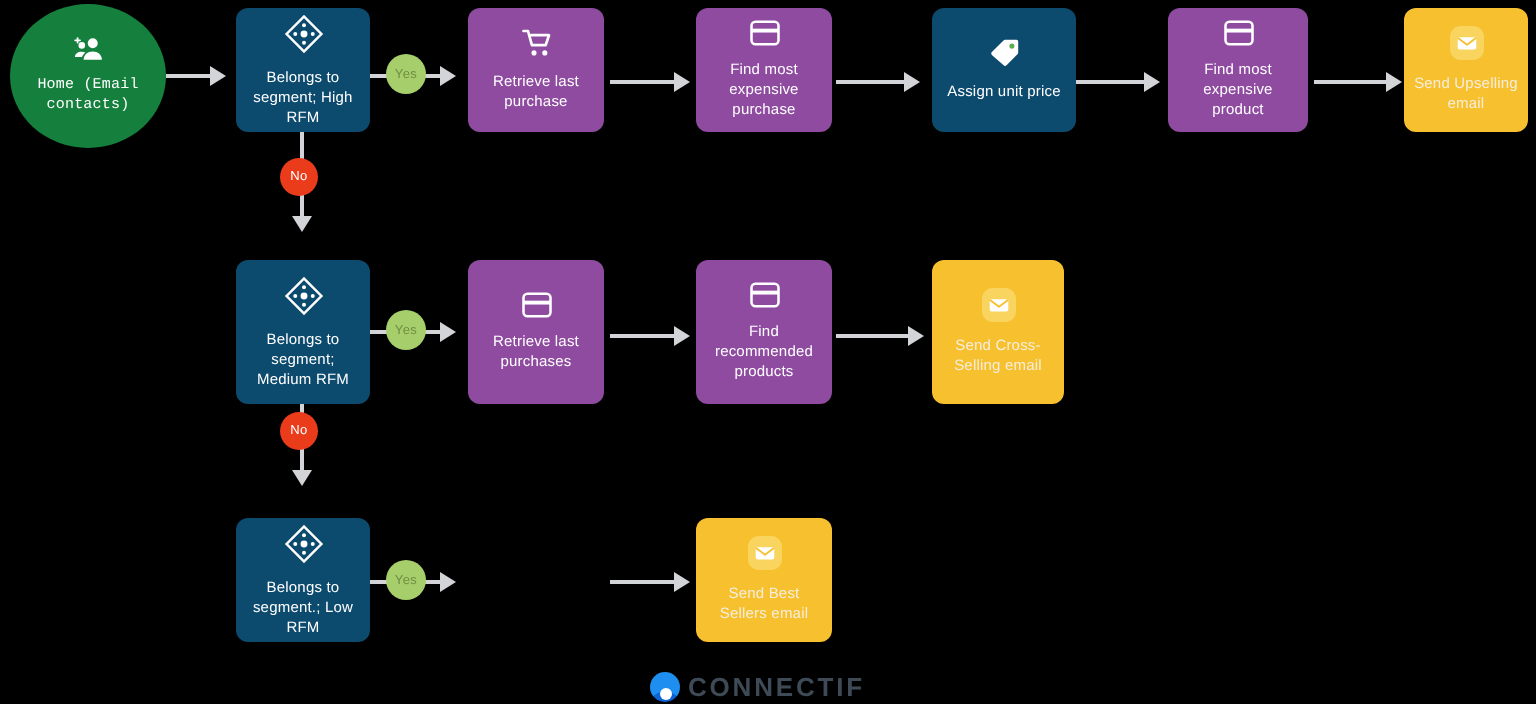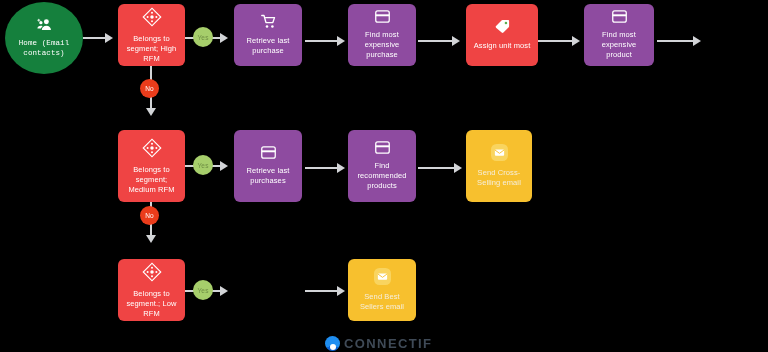--- a/index.html
+++ b/index.html
@@ -45,21 +45,21 @@
 
   
   .node.start {
     border-radius: 50%;
     background: #15803d;
     font-family: Liberation Mono, monospace;
   }
   .node.start .node-label { font-size: 7.5px; line-height: 10px; }
 
   
-  .green  { background: #ef4444; }
+  .green  { background: #0c4a6e; }
   .purple { background: #8e4ba0; }
   .yellow { background: #f7c02e; }
 
   .yellow .node-label { color: #f5eedd; }
 
   
   .badge {
     position: absolute;
     box-sizing: border-box;
     border-radius: 50%;
@@ -240,34 +240,45 @@
 purchase</span>
   </div>
 
   <div class="node green" style="left:466px; top:4px; width:72px; height:62px;">
     <span class="icon-wrap">
       <svg width="15" height="15" viewBox="0 0 20 20" fill="#ffffff" aria-hidden="true">
         <path d="M10.2 1.2h7.4a1.2 1.2 0 0 1 1.2 1.2v7.4a1.6 1.6 0 0 1-.5 1.1l-7.1 7.1a1.6 1.6 0 0 1-2.3 0L1.4 11.5a1.6 1.6 0 0 1 0-2.3l7.6-7.6a1.6 1.6 0 0 1 1.2-.4z"></path>
         <circle cx="14.6" cy="5.4" r="1.7" fill="#5cad4d"></circle>
       </svg>
     </span>
-    <span class="node-label">Assign unit most</span>
+    <span class="node-label">Assign unit price</span>
   </div>
 
   <div class="node purple" style="left:584px; top:4px; width:70px; height:62px;">
     <span class="icon-wrap">
       <svg width="15" height="13" viewBox="0 0 20 17" aria-hidden="true">
         <rect x="1" y="1" width="18" height="15" rx="2.6" fill="none" stroke="#ffffff" stroke-width="1.7"></rect>
         <rect x="1" y="5.6" width="18" height="2.6" fill="#ffffff"></rect>
       </svg>
     </span>
     <span class="node-label">Find most
 expensive product</span>
   </div>
 
+  <div class="node yellow" style="left:702px; top:4px; width:62px; height:62px;">
+    <span class="icon-wrap">
+      <svg width="17" height="17" viewBox="0 0 22 22" aria-hidden="true">
+        <rect x="0" y="0" width="22" height="22" rx="7" fill="#f9d45f"></rect>
+        <rect x="5" y="7.2" width="12" height="8" rx="1.3" fill="#ffffff"></rect>
+        <path d="M5.6 8.1l5.4 4 5.4-4" fill="none" stroke="#f7c02e" stroke-width="1.2" stroke-linecap="round" stroke-linejoin="round"></path>
+      </svg>
+    </span>
+    <span class="node-label">Send Upselling
+email</span>
+  </div>
 
   <div class="node green" style="left:118px; top:130px; width:67px; height:72px;">
     <span class="icon-wrap">
       <svg width="20" height="20" viewBox="0 0 22 22" aria-hidden="true">
         <rect x="4.2" y="4.2" width="13.6" height="13.6" transform="rotate(45 11 11)" fill="none" stroke="#ffffff" stroke-width="1.3"></rect>
         <circle cx="11" cy="11" r="1.9" fill="#ffffff"></circle>
         <circle cx="11" cy="6.2" r="1.1" fill="#ffffff"></circle>
         <circle cx="11" cy="15.8" r="1.1" fill="#ffffff"></circle>
         <circle cx="6.2" cy="11" r="1.1" fill="#ffffff"></circle>
         <circle cx="15.8" cy="11" r="1.1" fill="#ffffff"></circle>

